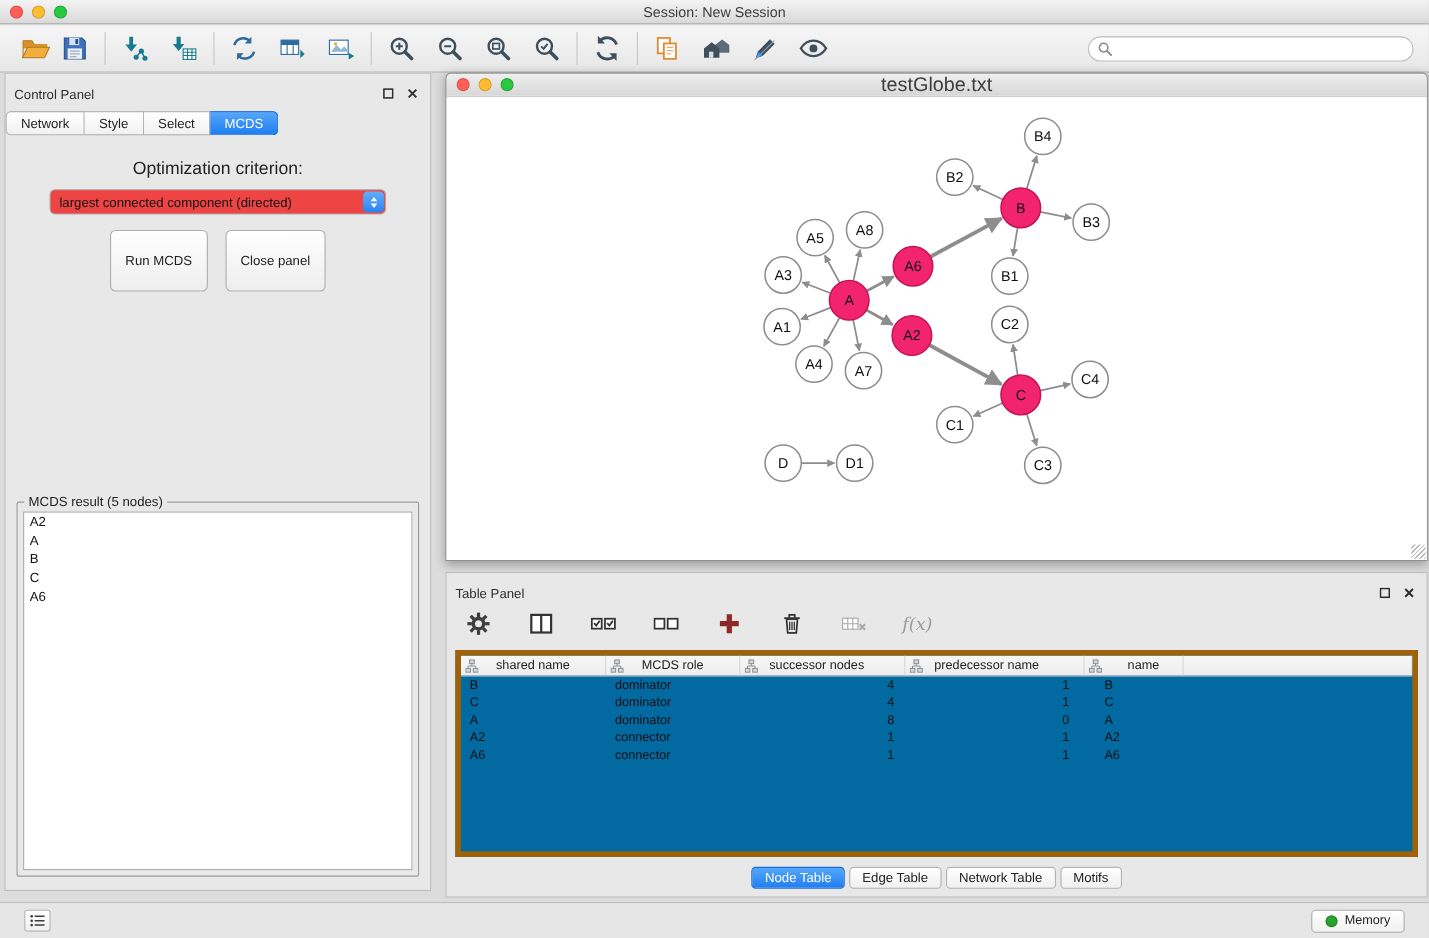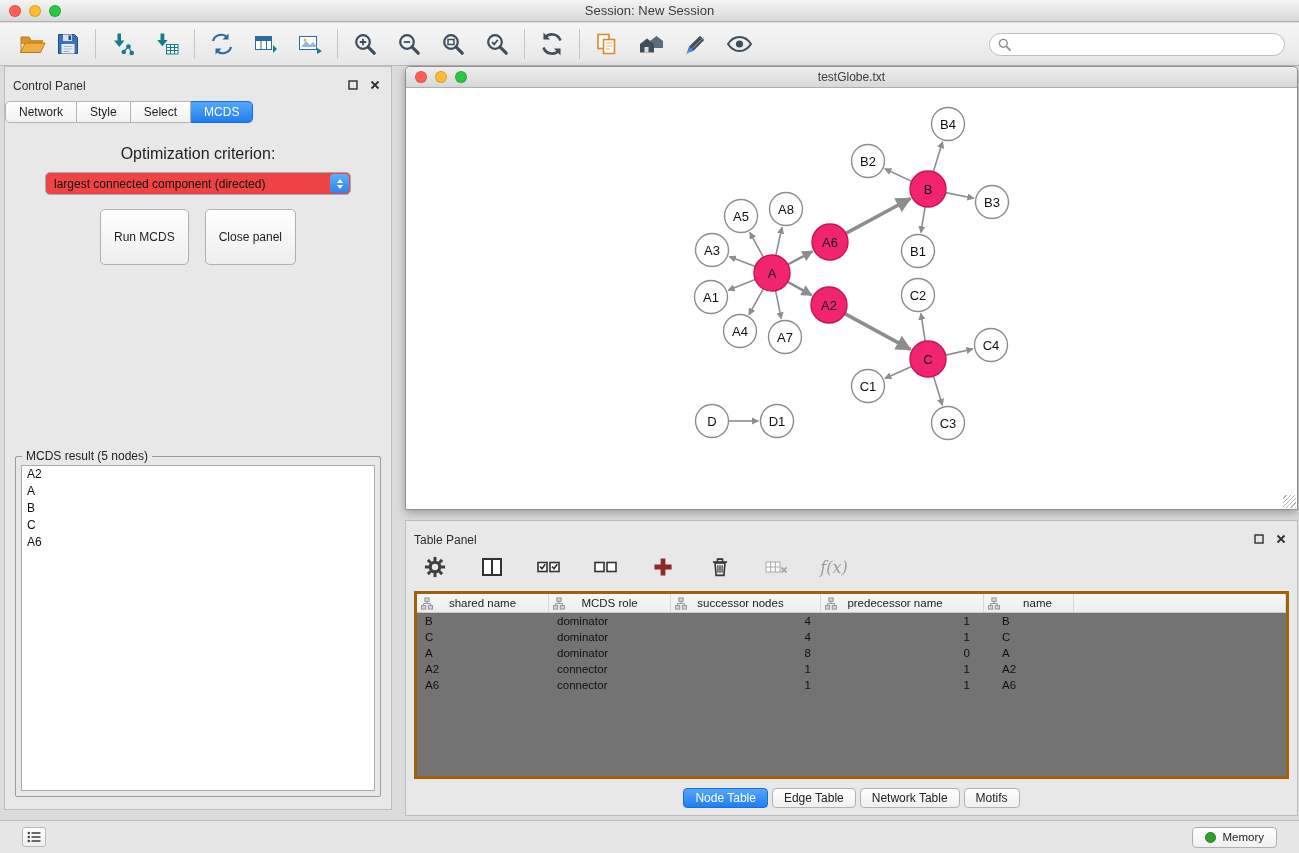--- a/index.html
+++ b/index.html
@@ -56,35 +56,35 @@
   .groupbox-title{position:absolute;top:-8px;left:6px;background:#e8e8e8;padding:0 4px;font-size:12px;color:#222}
   .listbox{position:absolute;left:5px;right:5px;top:8px;bottom:5px;background:#fff;border:1px solid #ababab;overflow:auto}
   .list-item{font-size:12px;color:#111;padding:1px 5px;line-height:15px}
 
   
   .netwin{position:absolute;left:405px;top:66px;width:893px;height:444px;background:#fff;
     border:1px solid #8f8f8f;border-radius:5px 5px 0 0;box-shadow:0 3px 10px rgba(0,0,0,.3)}
   .netwin .titlebar2{height:21px;background:linear-gradient(#efefef,#d7d7d7);
     border-bottom:1px solid #aeaeae;border-radius:5px 5px 0 0;
     display:flex;align-items:center;justify-content:center;position:relative}
-  .titlebar2 .title{font-size:12px;color:#3d3d3d}
+  .titlebar2 .title{font-size:18px;color:#3d3d3d}
   .titlebar2 .lights{top:4px}
   .canvas{position:absolute;top:22px;left:0;right:0;bottom:0;background:#fff;overflow:hidden}
   .canvas svg{position:absolute;inset:0}
   svg text{font-family:"Liberation Sans",sans-serif}
   .grip{position:absolute;right:1px;bottom:1px;width:13px;height:13px;
     background:repeating-linear-gradient(135deg,transparent 0 2px,#b7b7b7 2px 3px)}
 
   
   .table-panel{position:absolute;left:405px;top:520px;width:893px;height:296px;
     background:#e8e8e8;border:1px solid #bdbdbd}
   .ttools{height:36px;display:flex;align-items:center;gap:27px;padding:0 14px;margin-top:2px}
   .ttool{width:30px;height:28px;display:flex;align-items:center;justify-content:center}
   .fx{font-family:"DejaVu Serif",serif;font-style:italic;font-size:16px;color:#9c9c9c}
-  .tablebox{position:absolute;left:8px;right:8px;top:70px;bottom:36px;background:#737373;border:3px solid #a16207;overflow:hidden}
+  .tablebox{position:absolute;left:8px;right:8px;top:70px;bottom:36px;background:#0369a1;border:5px solid #a16207;overflow:hidden}
   .thead{display:flex;background:linear-gradient(#f7f7f7,#ededed);border-bottom:1px solid #c9c9c9;height:19px}
   .th{position:relative;display:flex;align-items:center;justify-content:center;
     font-size:11.5px;color:#222;border-right:1px solid #d8d8d8}
   .th .hicon{position:absolute;left:4px;top:3px}
   .tr{display:flex;height:16px;align-items:center}
   .td{font-size:11.5px;color:#111;padding-left:8px;white-space:nowrap;overflow:hidden}
   .c0{width:132px}.c1{width:122px}
   .c2{width:150px;text-align:right;padding-left:0;padding-right:10px}
   .c3{width:163px;text-align:right;padding-left:0;padding-right:14px}
   .c4{width:90px;padding-left:18px}

